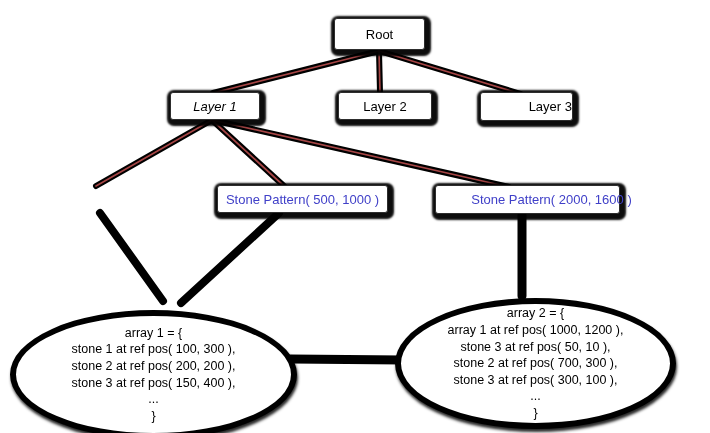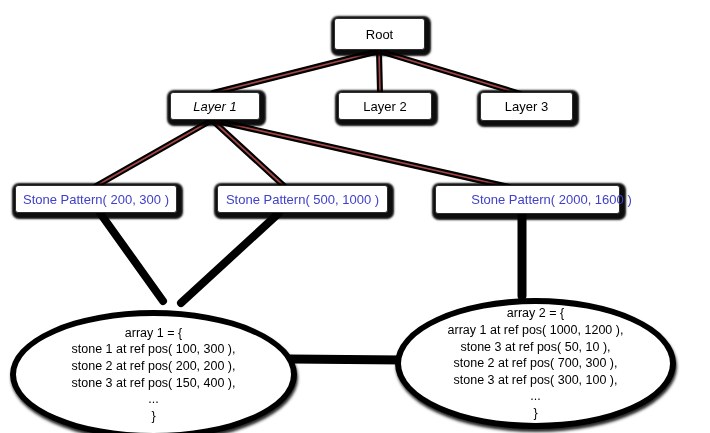--- a/index.html
+++ b/index.html
@@ -91,27 +91,24 @@
   </div>
 
   <div class="node" style="left:170px; top:92px; width:90px; height:28px;font-style:italic;">
     <span>Layer 1</span>
   </div>
 
   <div class="node" style="left:338px; top:92px; width:94px; height:28px;">
     <span>Layer 2</span>
   </div>
 
-  <div class="node" style="left:480px; top:92px; width:93px; height:29px;">
+  <div class="node" style="left:480px; top:92px; width:93px; height:29px;justify-content:flex-end;">
     <span>Layer 3</span>
   </div>
 
-  <div class="node pattern" style="left:15px; top:185px; width:162px; height:28px;">
-    <span>Stone Pattern( 200, 300 )</span>
-  </div>
 
   <div class="node pattern" style="left:217px; top:185px; width:171px; height:28px;">
     <span>Stone Pattern( 500, 1000 )</span>
   </div>
 
   <div class="node pattern" style="left:435px; top:185px; width:185px; height:29px;padding-left:48px;">
     <span>Stone Pattern( 2000, 1600 )</span>
   </div>
 
   <div class="blob" style="left:10px; top:310px; width:287px; height:129px;">

